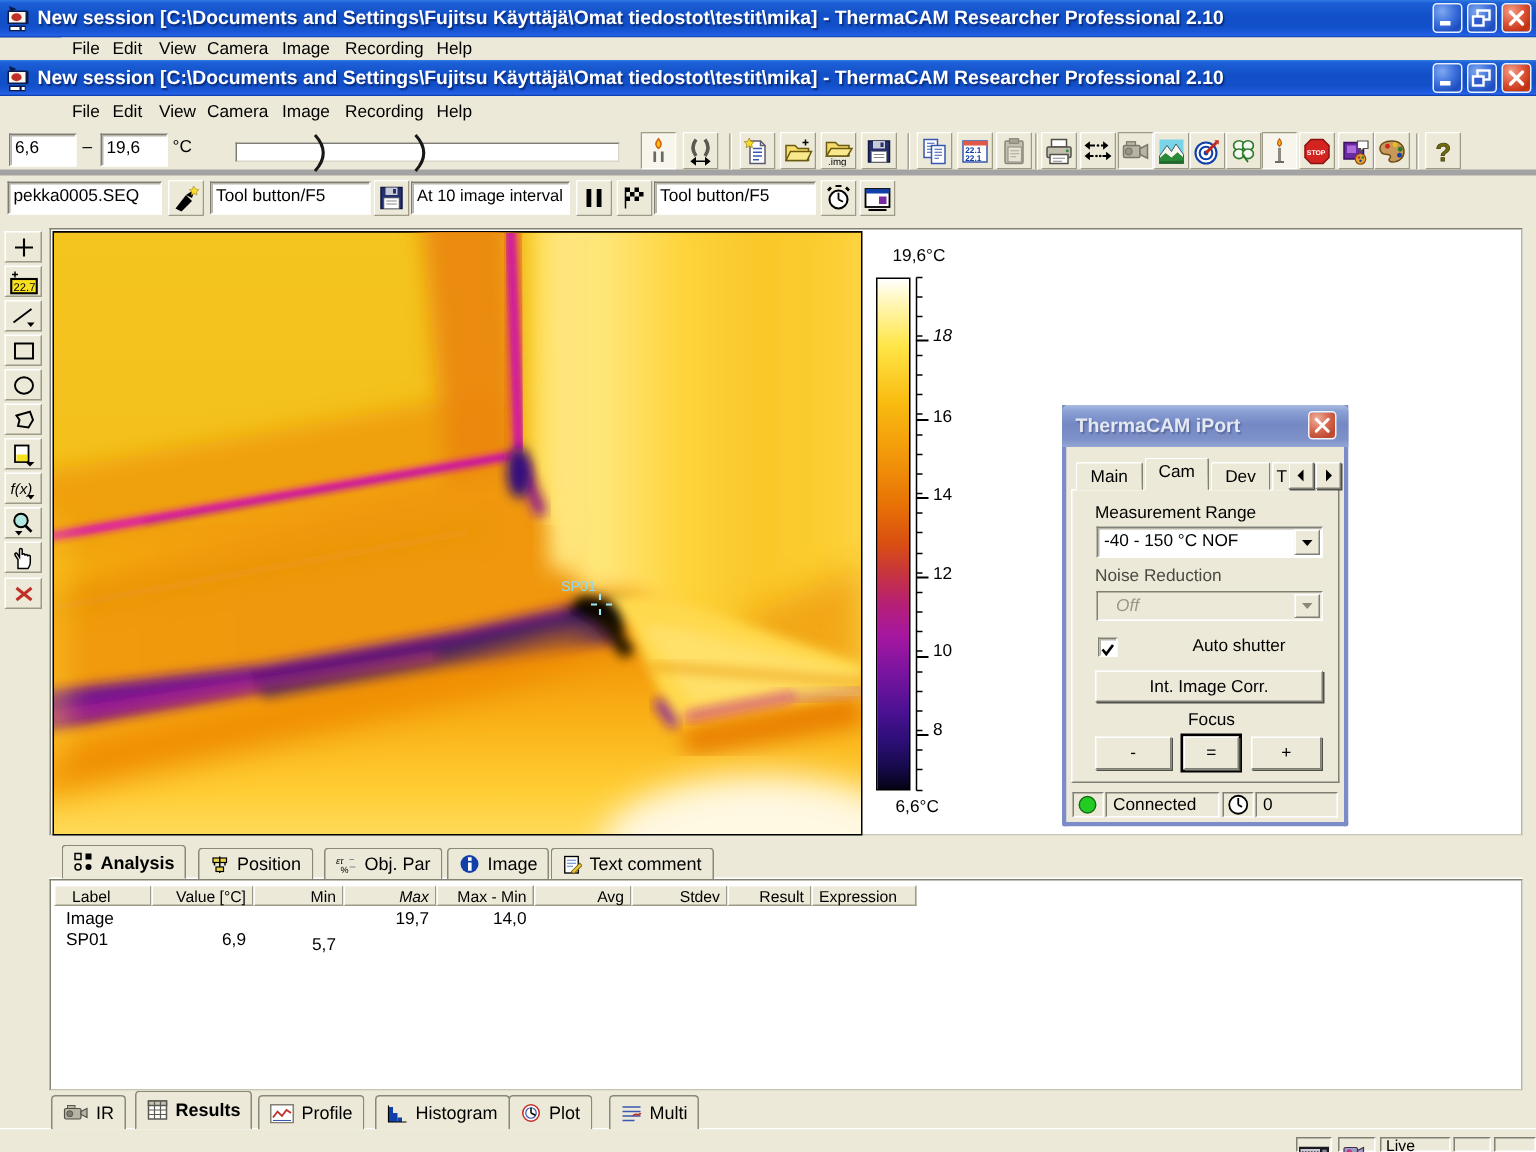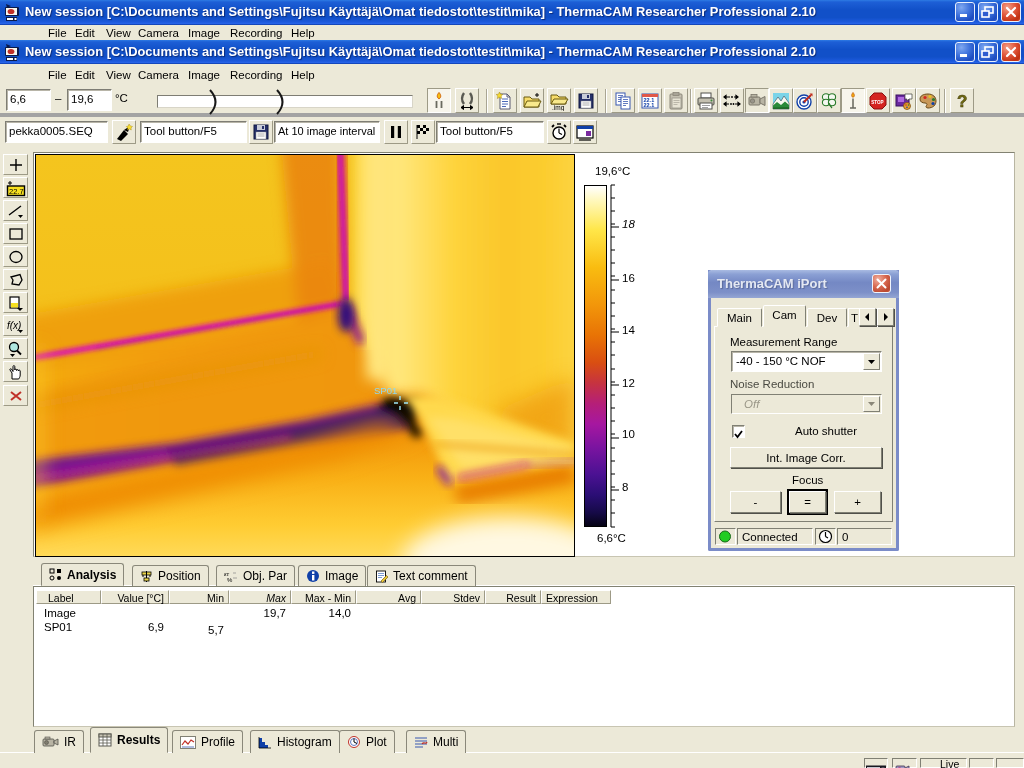--- a/index.html
+++ b/index.html
@@ -688,16 +688,16 @@
       </svg>
   </div>
   <div class="abs" style="left:892px;top:5px;width:25px;height:10px;border:1px solid;border-color:#808074 #fff #fff #808074;background:#ECE9D8;">
     <svg width="23" height="8" viewBox="0 0 23 8">
         <rect x="3" y="1" width="9" height="6" rx="1" fill="#A09CC8" stroke="#40304A" stroke-width="0.8"></rect>
         <circle cx="6.5" cy="4" r="1.8" fill="#C03880"></circle>
         <path d="M12 3 l4 -2 v6 l-4 -2z" fill="#A09CC8" stroke="#40304A" stroke-width="0.8"></path>
         <text x="16" y="7" font-size="5" fill="#000">▮</text>
       </svg>
   </div>
-  <div class="abs" style="left:920px;top:5px;width:47px;height:10px;border:1px solid;border-color:#808074 #fff #fff #808074;background:#ECE9D8;font-size:10.5px;padding-left:19px;line-height:10px;">Live</div>
+  <div class="abs" style="left:920px;top:5px;width:47px;height:10px;border:1px solid;border-color:#808074 #fff #fff #808074;background:#ECE9D8;font-size:10.5px;padding-left:3px;line-height:10px;">Live</div>
   <div class="abs" style="left:969px;top:5px;width:25px;height:10px;border:1px solid;border-color:#808074 #fff #fff #808074;background:#ECE9D8;"></div>
   <div class="abs" style="left:996px;top:5px;width:28px;height:10px;border:1px solid;border-color:#808074 #fff #fff #808074;background:#ECE9D8;"></div>
 </div>
 
 </body></html>

